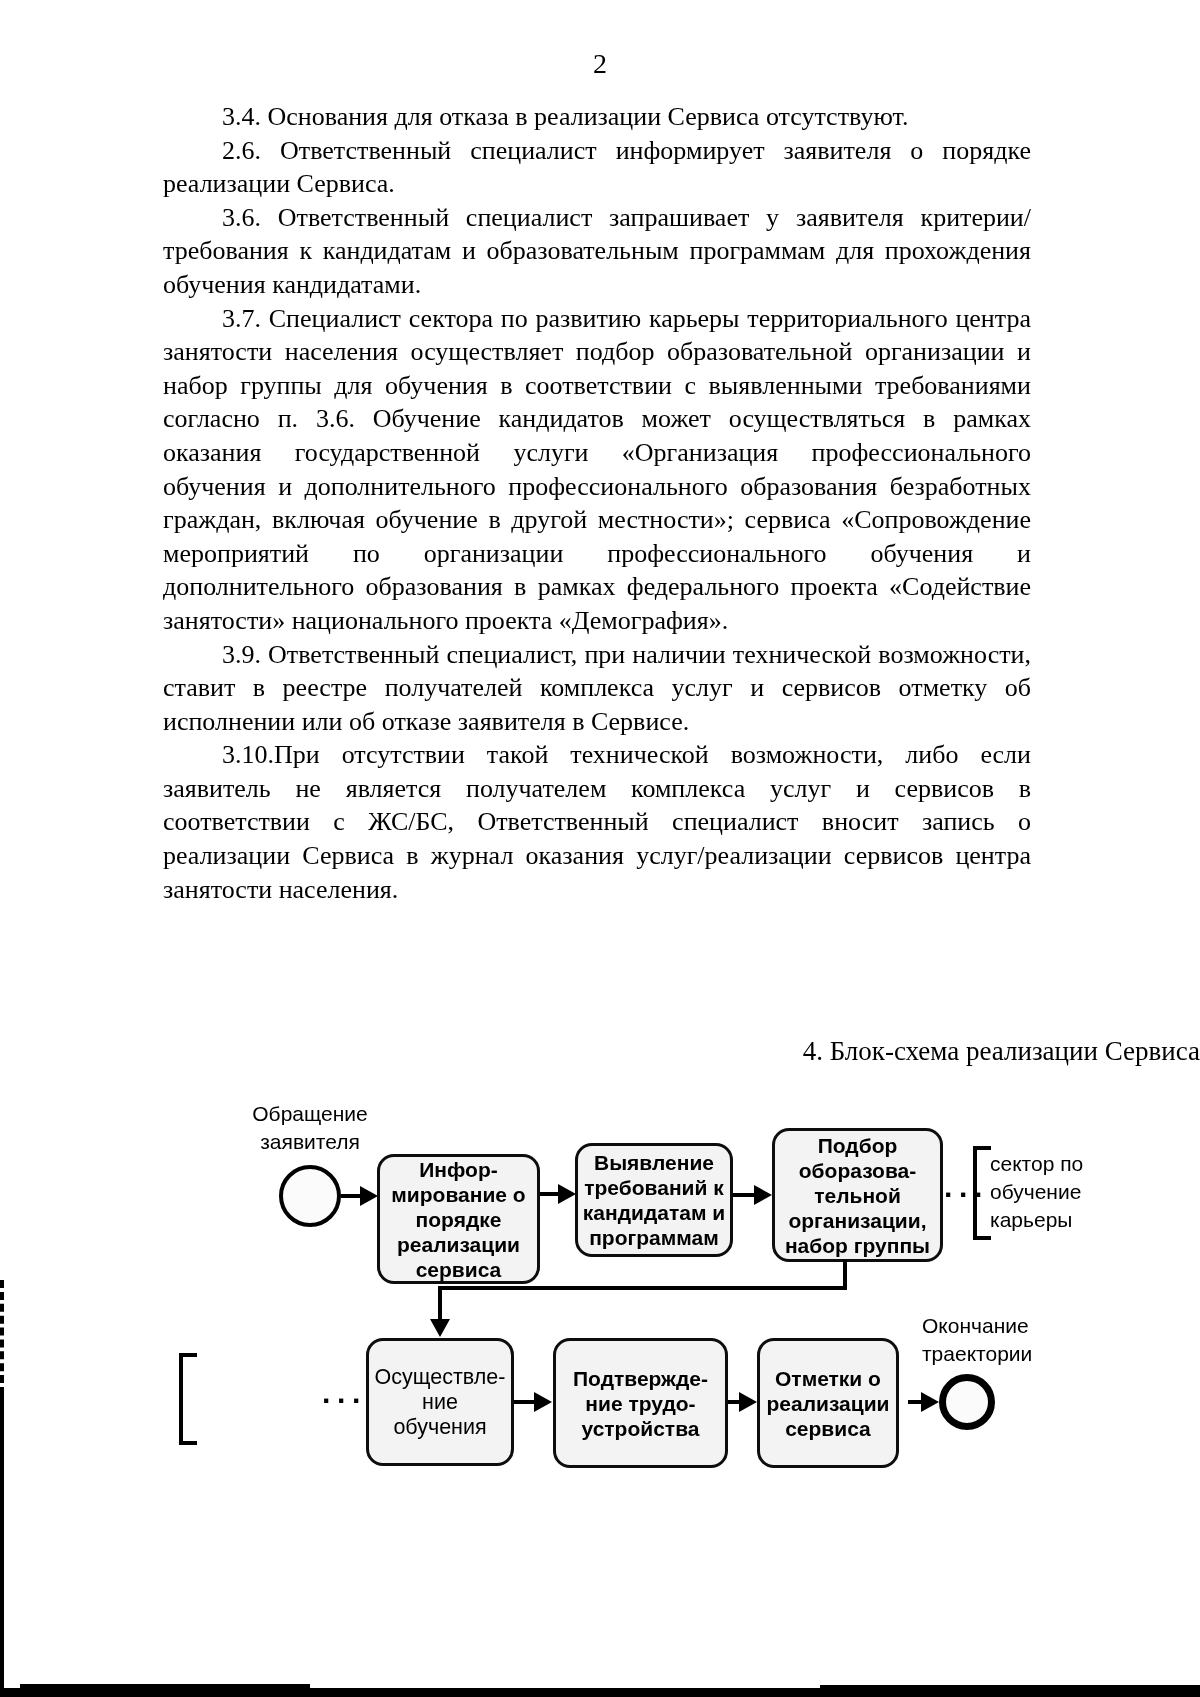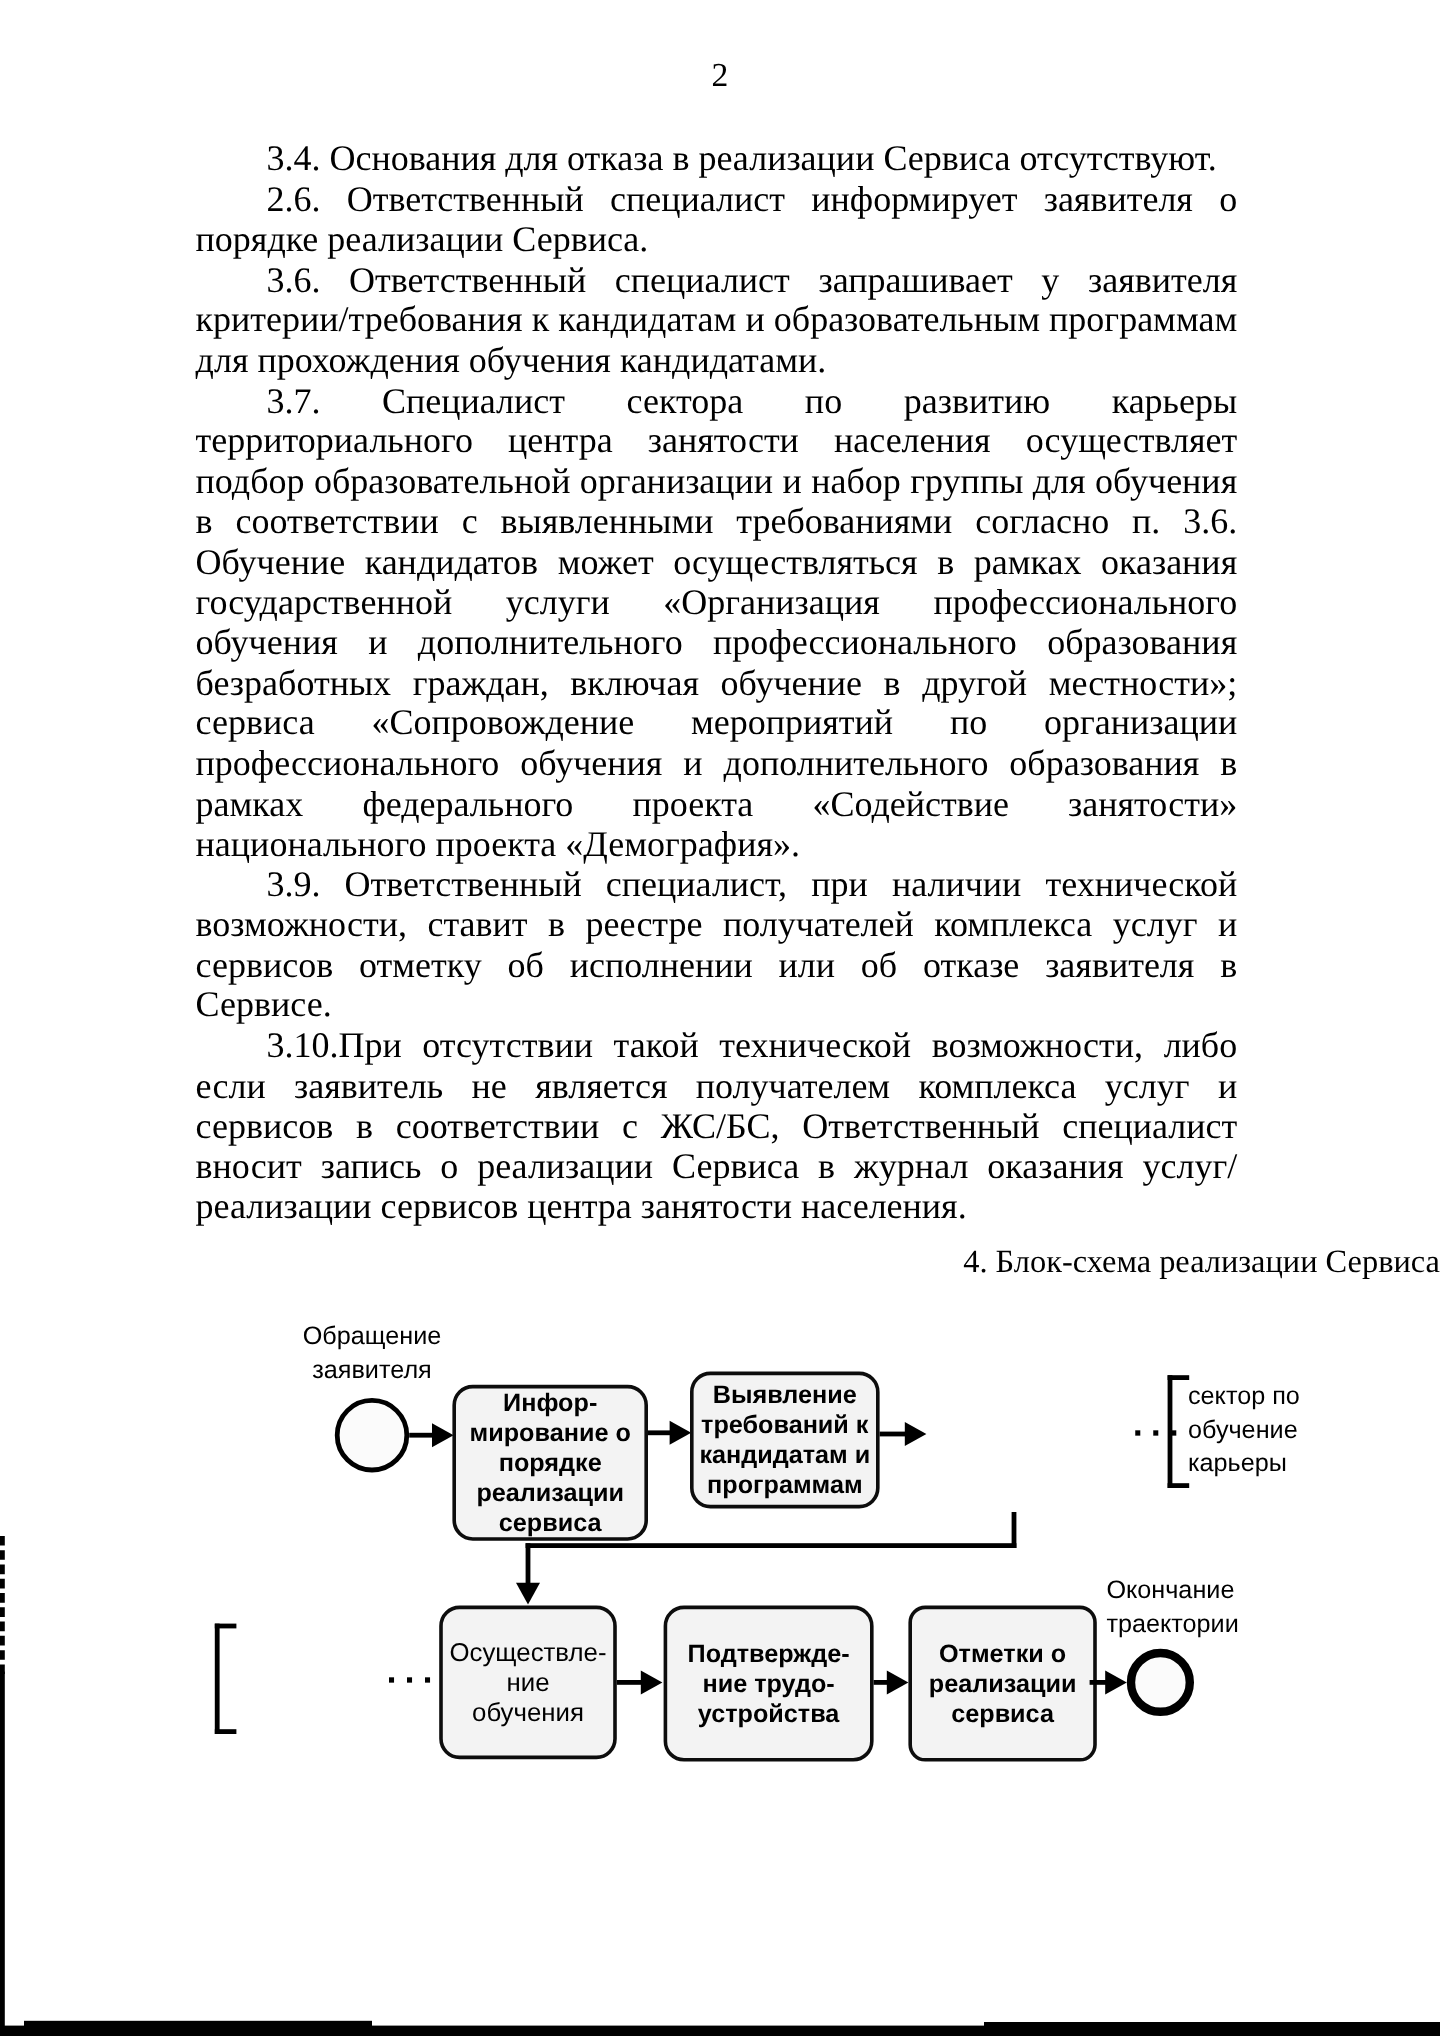--- a/index.html
+++ b/index.html
@@ -6,22 +6,22 @@
   html,body { background:#ffffff; }
   .page {
     position:relative; width:1200px; height:1697px; background:#ffffff;
     font-family:"Liberation Serif", serif; color:#000; overflow:hidden;
   }
   .pagenum {
     position:absolute; top:48px; left:0; width:1200px; text-align:center;
     font-size:28px;
   }
   .bodytext {
-    position:absolute; top:116px; left:163px; width:868px;
-    font-size:30px; line-height:33.6px; text-align:justify;
+    position:absolute; top:100px; left:163px; width:868px;
+    font-size:26px; line-height:33.6px; text-align:justify;
   }
   .bodytext p { text-indent:59px; }
   .heading {
     position:absolute; top:1036px; left:0; width:1200px; text-align:right;
     font-size:27px;
   }
   .flow {
     position:absolute; top:1080px; left:0; width:1200px; height:430px;
     font-family:"Liberation Sans", sans-serif;
   }
@@ -105,20 +105,25 @@
     <div class="head-right" style="left:558px; top:104px;"></div>
 
     <div class="pbox pre" style="left:575px; top:63px; width:158px; height:114px;">Выявление
 требований к
 кандидатам и
 программам</div>
 
     <div class="shaft" style="left:733px; top:113px; width:22px;"></div>
     <div class="head-right" style="left:754px; top:105px;"></div>
 
+    <div class="pbox pre" style="left:772px; top:48px; width:171px; height:134px;">Подбор
+оборазова-
+тельной
+организации,
+набор группы</div>
 
     <div class="dots" style="left:944px; top:98px;">···</div>
     <div class="vline" style="left:973px; top:66px; height:94px;"></div>
     <div class="tick" style="left:973px; top:66px;"></div>
     <div class="tick" style="left:973px; top:156px;"></div>
     <div class="fc-label pre" style="left:990px; top:70px; width:120px;">сектор по
 обучение
 карьеры</div>
 
     <div class="vline" style="left:843px; top:180px; height:30px;"></div>
@@ -137,21 +142,21 @@
     <div class="shaft" style="left:514px; top:320px; width:22px;"></div>
     <div class="head-right" style="left:534px; top:312px;"></div>
 
     <div class="pbox pre" style="left:553px; top:258px; width:175px; height:130px;">Подтвержде-
 ние трудо-
 устройства</div>
 
     <div class="shaft" style="left:728px; top:320px; width:13px;"></div>
     <div class="head-right" style="left:739px; top:312px;"></div>
 
-    <div class="pbox pre" style="left:757px; top:258px; width:157px; height:130px;border-radius:14px;">Отметки о
+    <div class="pbox pre" style="left:757px; top:258px; width:142px; height:130px;">Отметки о
 реализации
 сервиса</div>
 
     <div class="shaft" style="left:908px; top:320px; width:15px;"></div>
     <div class="head-right" style="left:921px; top:312px;"></div>
 
     <div class="fc-label pre" style="left:922px; top:232px; width:140px;">Окончание
 траектории</div>
     <div class="circle end"></div>
 

